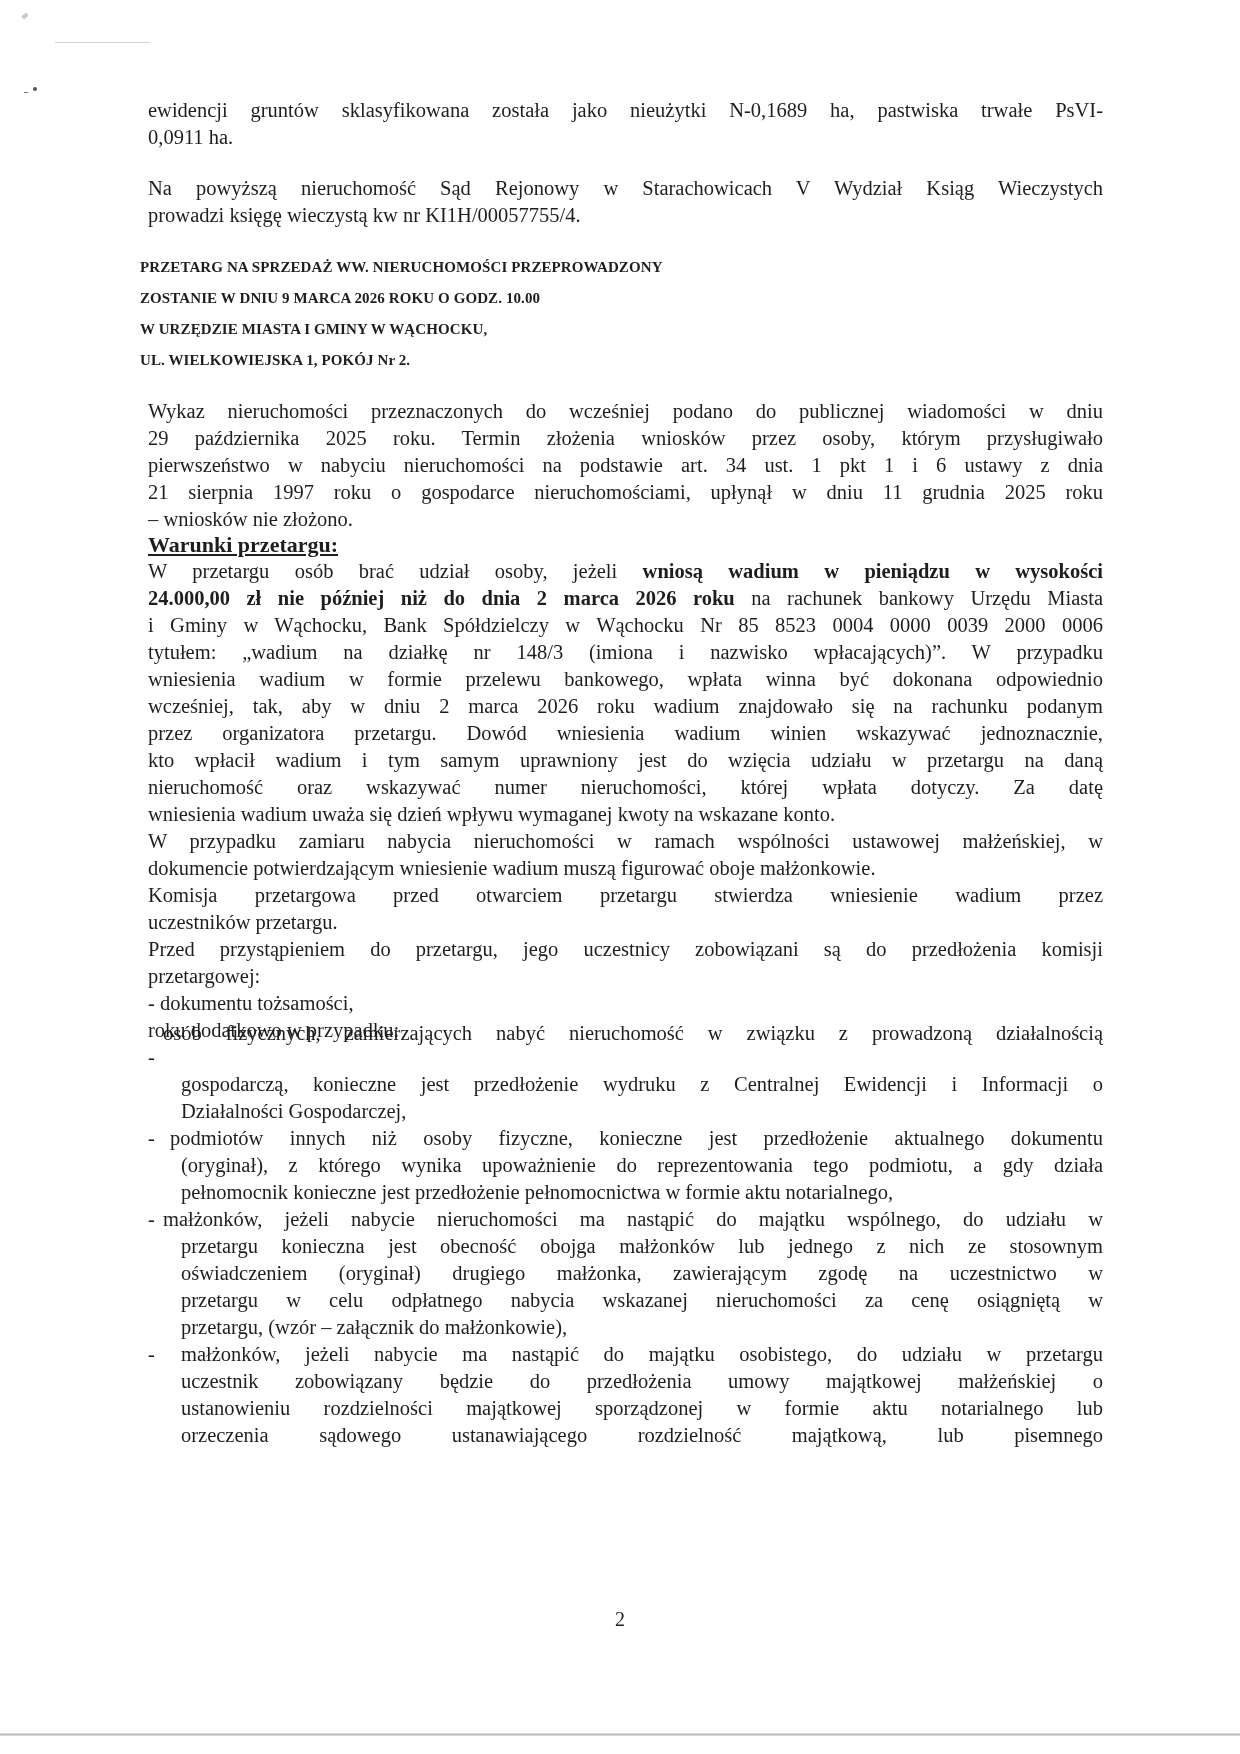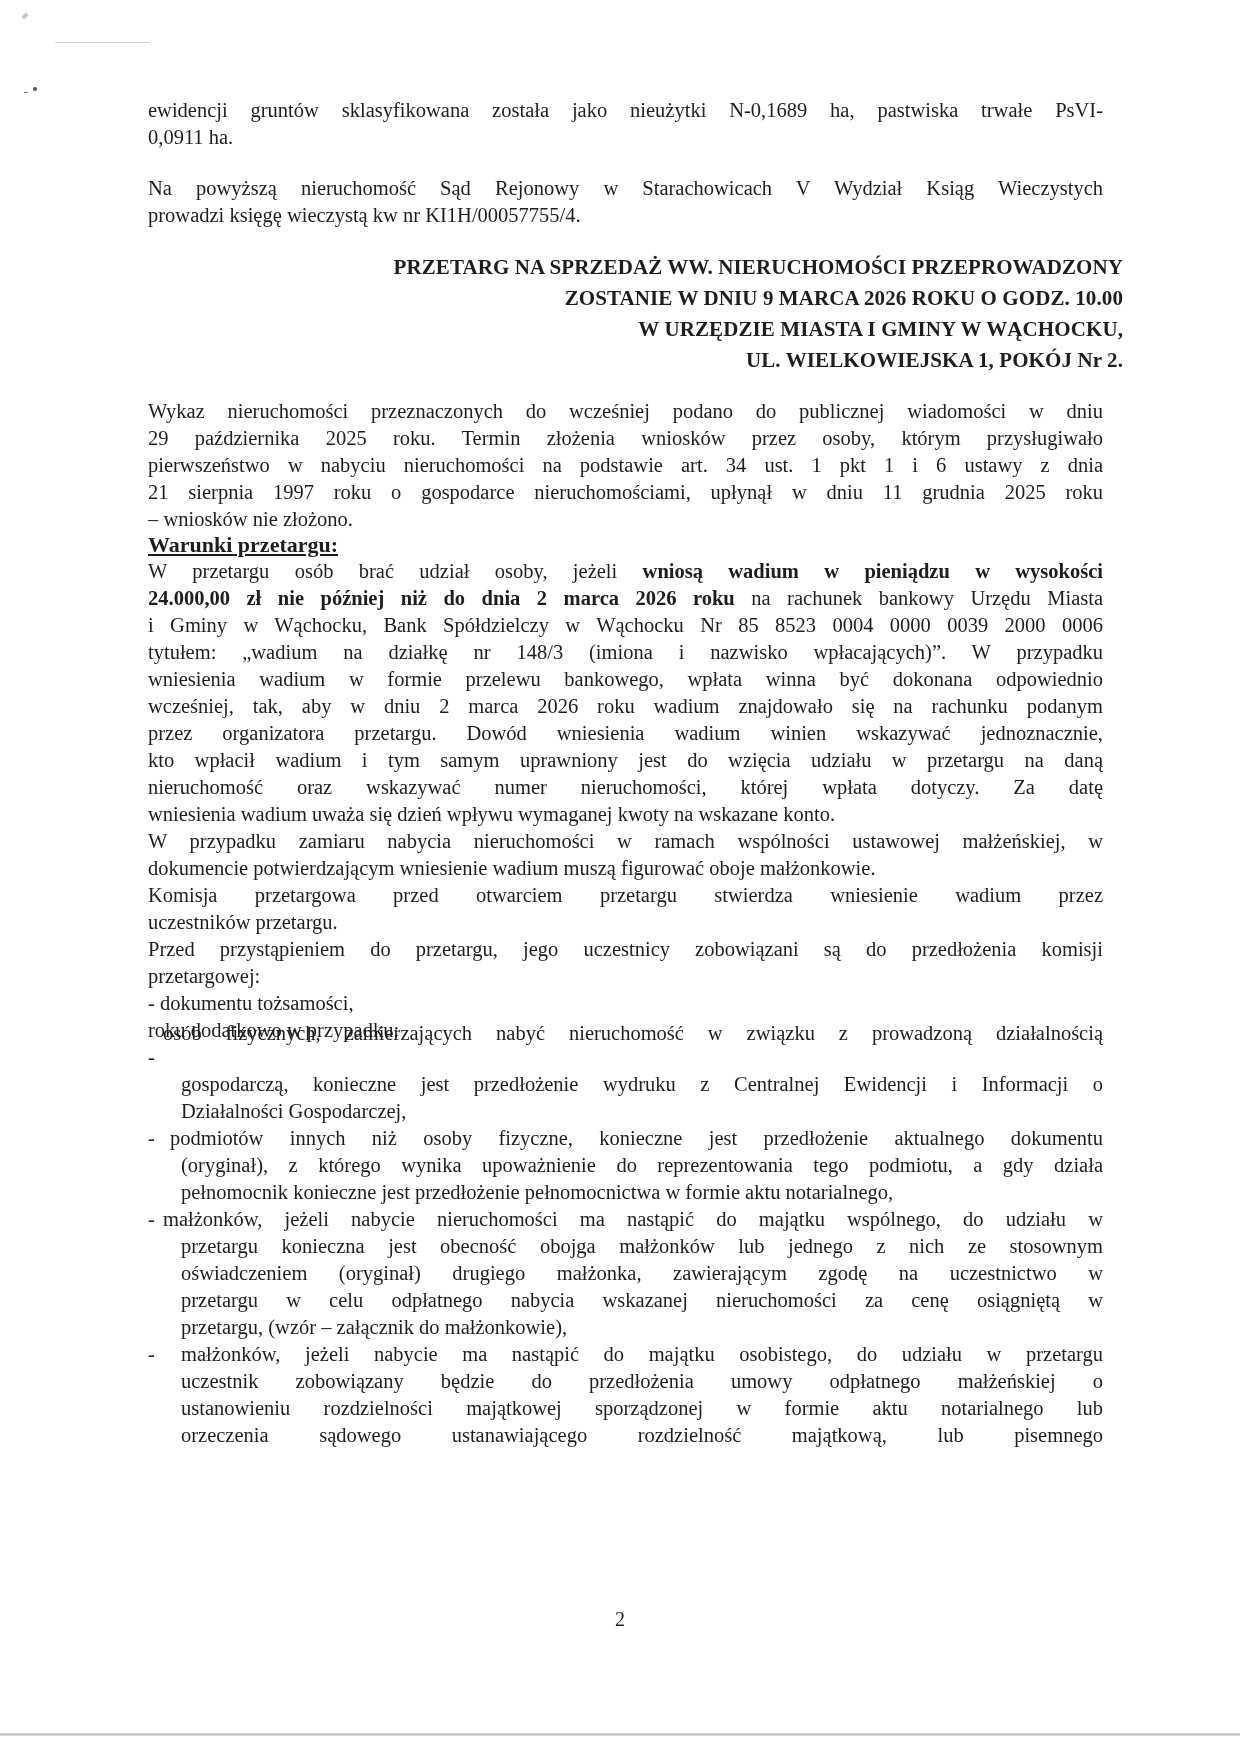--- a/index.html
+++ b/index.html
@@ -3,22 +3,22 @@
 <meta charset="utf-8">
 <style>
   html, body { margin: 0; padding: 0; background: #ffffff; }
   body { width: 1240px; height: 1754px; position: relative; overflow: hidden;
          font-family: "Liberation Serif", "DejaVu Serif", serif; color: #1e1e1e; }
   .line { position: absolute; left: 148px; width: 955px; font-size: 20.5px; line-height: 27px;
           white-space: nowrap; font-family: Liberation Serif, serif; }
   .just { text-align: justify; text-align-last: justify; white-space: normal; }
   .ind { left: 181px; width: 922px; }
   .bul { left: 148px; }
-  .head { position: absolute; left: 148px; width: 975px; text-align: right; font-weight: bold;
-          font-size: 21px; line-height: 31px; letter-spacing: 0.1px; }
+  .head { position: absolute; left: 140px; width: 975px; text-align: left; font-weight: bold;
+          font-size: 15px; line-height: 31px; letter-spacing: 0.1px; }
   .u { text-decoration: underline; font-weight: bold; font-size: 22px; }
   b { font-weight: bold; }
   .pg { position: absolute; left: 0; width: 1240px; top: 1608px; text-align: center; font-size: 20px; }
   .mark { position: absolute; background: #b9b9b9; }
   .bottom-edge { position: absolute; left: 0; top: 1733px; width: 1240px; height: 3px;
                  background: linear-gradient(#e6e6e6, #bdbdbd, #e6e6e6); }
 </style>
 </head>
 <body>
 
@@ -76,19 +76,19 @@
 
 <div class="line bul" style="top:1206px">-</div>
 <div class="line ind just" style="left:163px;width:940px;top:1206px">małżonków, jeżeli nabycie nieruchomości ma nastąpić do majątku wspólnego, do udziału w</div>
 <div class="line ind just" style="top:1233px">przetargu konieczna jest obecność obojga małżonków lub jednego z nich ze stosownym</div>
 <div class="line ind just" style="top:1260px">oświadczeniem (oryginał) drugiego małżonka, zawierającym zgodę na uczestnictwo w</div>
 <div class="line ind just" style="top:1287px">przetargu w celu odpłatnego nabycia wskazanej nieruchomości za cenę osiągniętą w</div>
 <div class="line ind" style="top:1314px">przetargu, (wzór – załącznik do  małżonkowie),</div>
 
 <div class="line bul" style="top:1341px">-</div>
 <div class="line ind just" style="top:1341px">małżonków, jeżeli nabycie ma nastąpić do majątku osobistego, do udziału w przetargu</div>
-<div class="line ind just" style="top:1368px">uczestnik zobowiązany będzie do przedłożenia umowy odpłatnego małżeńskiej o</div>
+<div class="line ind just" style="top:1368px">uczestnik zobowiązany będzie do przedłożenia umowy majątkowej małżeńskiej o</div>
 <div class="line ind just" style="top:1395px">ustanowieniu rozdzielności majątkowej sporządzonej w formie aktu notarialnego lub</div>
 <div class="line ind just" style="top:1422px">orzeczenia sądowego ustanawiającego rozdzielność majątkową, lub pisemnego</div>
 
 <div class="pg">2</div>
 
 <div class="bottom-edge"></div>
 
 </body></html>

